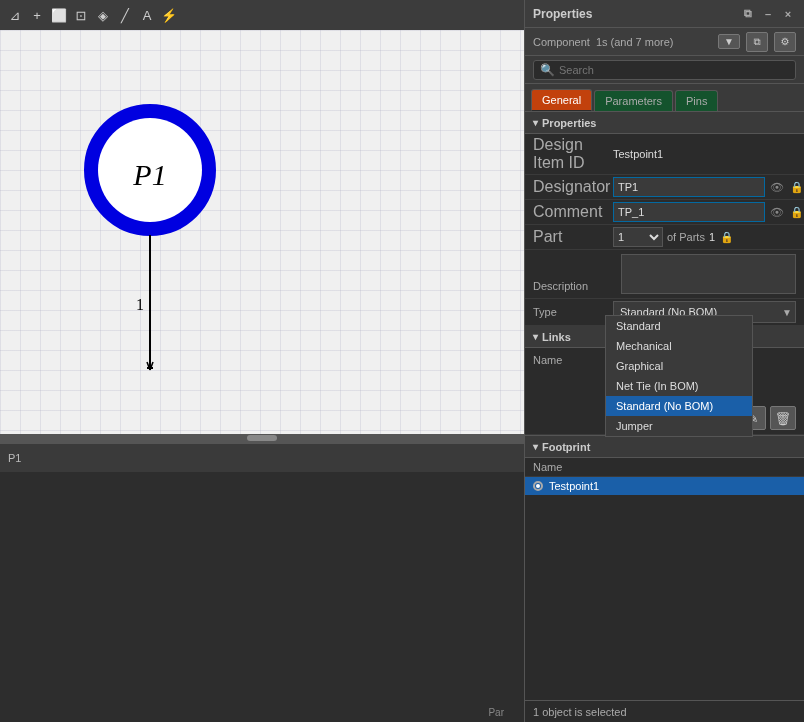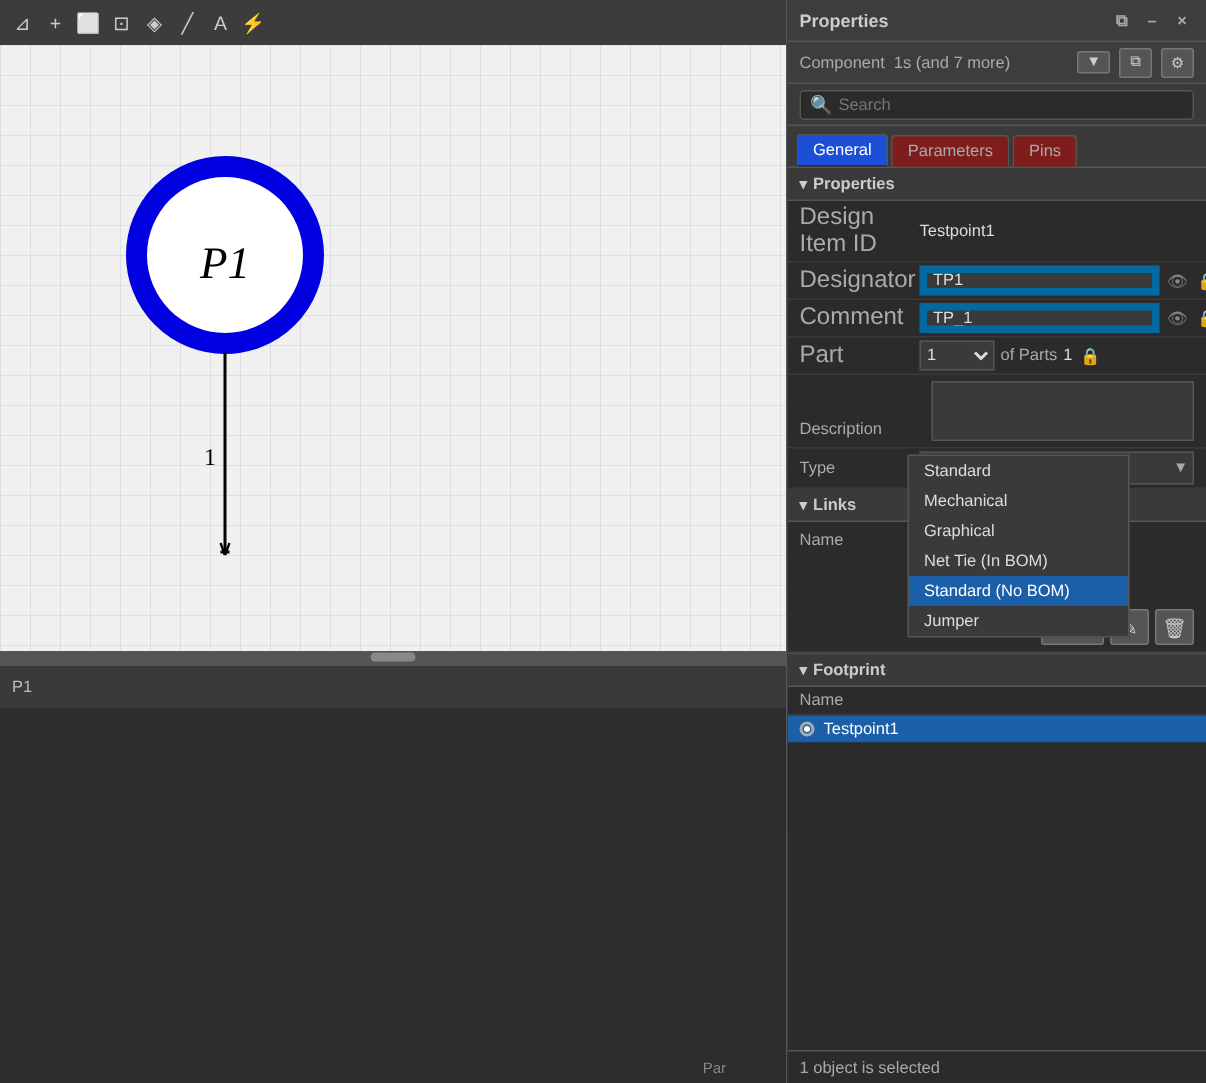--- a/index.html
+++ b/index.html
@@ -213,28 +213,28 @@
       padding: 0 6px;
       border-bottom: 1px solid #555;
       gap: 2px;
     }
 
     .tab {
       padding: 4px 10px;
       font-size: 11px;
       cursor: pointer;
       color: #aaa;
-      background: #7f1d1d;
+      background: #14532d;
       border: 1px solid #555;
       border-bottom: none;
       border-radius: 3px 3px 0 0;
     }
 
     .tab.active {
-      background: #1d4ed8;
+      background: #c2410c;
       color: #fff;
       border-bottom: 1px solid #2b2b2b;
       margin-top: 46px;
     }
 
     .section-header {
       height: 22px;
       background: #3a3a3a;
       display: flex;
       align-items: center;
@@ -280,21 +280,21 @@
       gap: 4px;
     }
 
     .prop-text {
       color: #ddd;
       font-size: 11px;
     }
 
     .prop-input {
       background: #3a3a3a;
-      border: 5px solid #0369a1;
+      border: 1px solid #0369a1;
       color: #ddd;
       font-size: 11px;
       padding: 2px 4px;
       height: 20px;
       outline: none;
       flex: 1;
     }
 
     .eye-icon, .lock-icon {
       color: #888;
@@ -393,21 +393,21 @@
       pointer-events: none;
     }
 
     
     .dropdown-menu {
       position: absolute;
       background: #3a3a3a;
       border: 1px solid #555;
       z-index: 100;
       width: 148px;
-      top: 4px;
+      top: 16px;
       left: 80px;
     }
 
     .dropdown-item {
       padding: 4px 10px;
       color: #ddd;
       font-size: 11px;
       cursor: pointer;
     }
 
@@ -573,21 +573,21 @@
 
   <div class="canvas-scroll-bar">
     <div class="scroll-thumb"></div>
   </div>
 
   <div class="canvas-bottom">
     <div class="canvas-bottom-header">
       <span>P1</span>
     </div>
     <div style="flex:1; background:#2d2d2d;"></div>
-    <div style="height:20px; background:#2d2d2d; display:flex; align-items:center; justify-content:flex-end; padding:0 40px;">
+    <div style="height:20px; background:#2d2d2d; display:flex; align-items:center; justify-content:flex-end; padding:0 20px;">
       <span style="color:#888; font-size:10px;">Par</span>
     </div>
   </div>
 </div>
 
 <div class="properties-panel">
 
   <div class="panel-header">
     <span class="panel-header-title">Properties</span>
     <div class="panel-header-icons">

